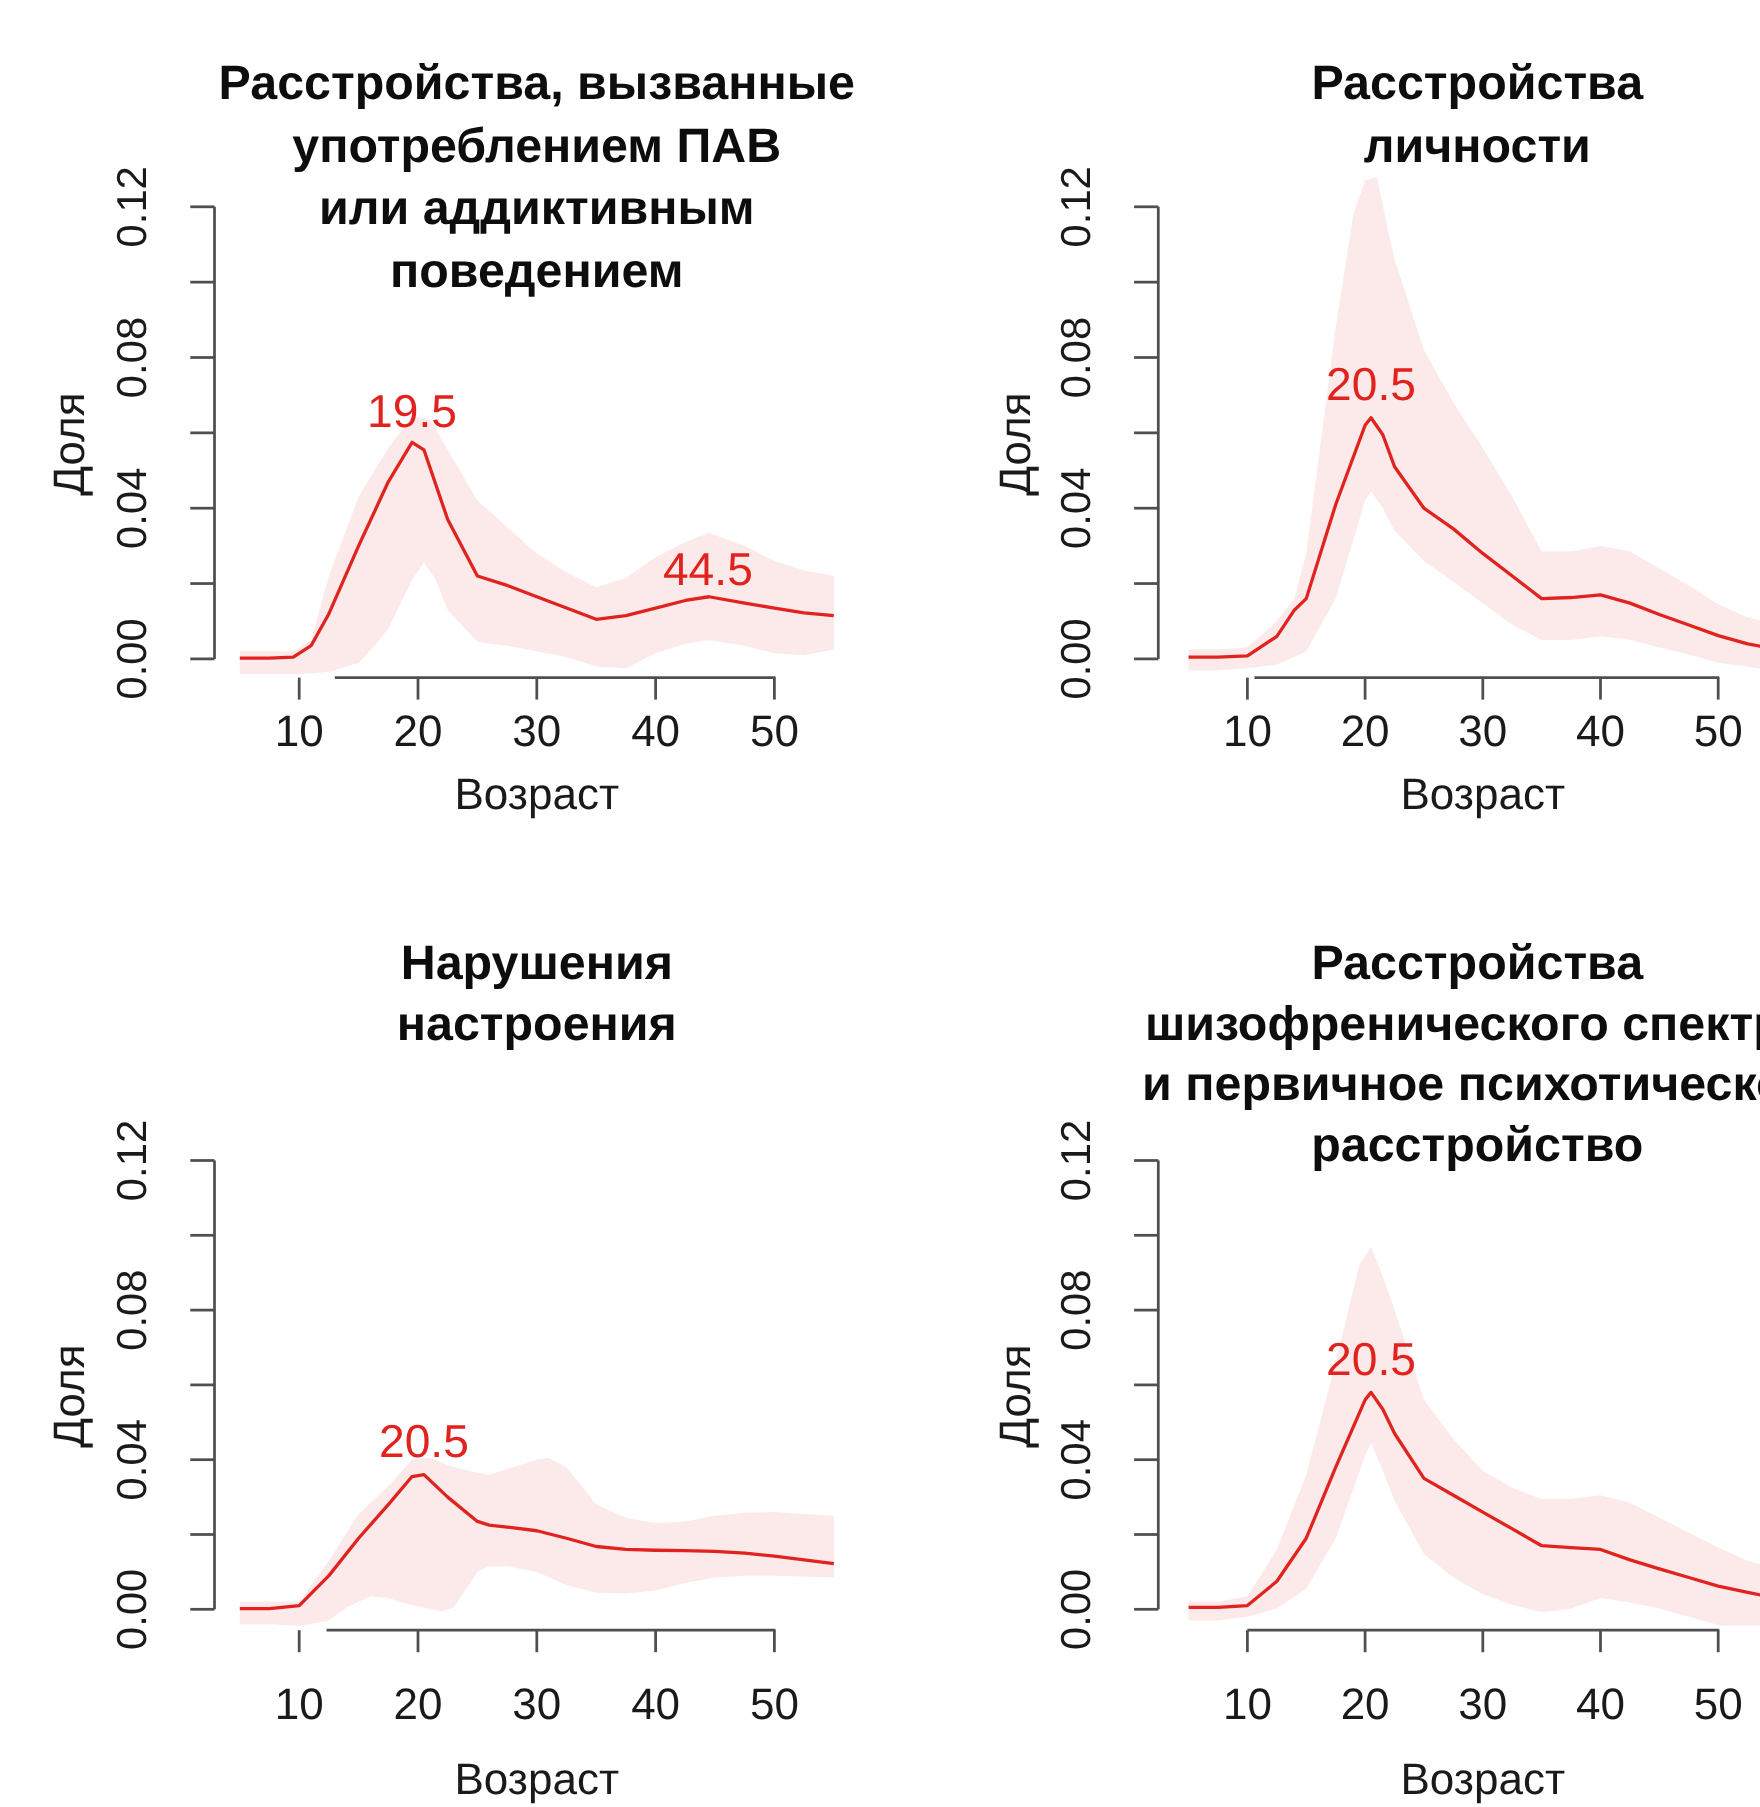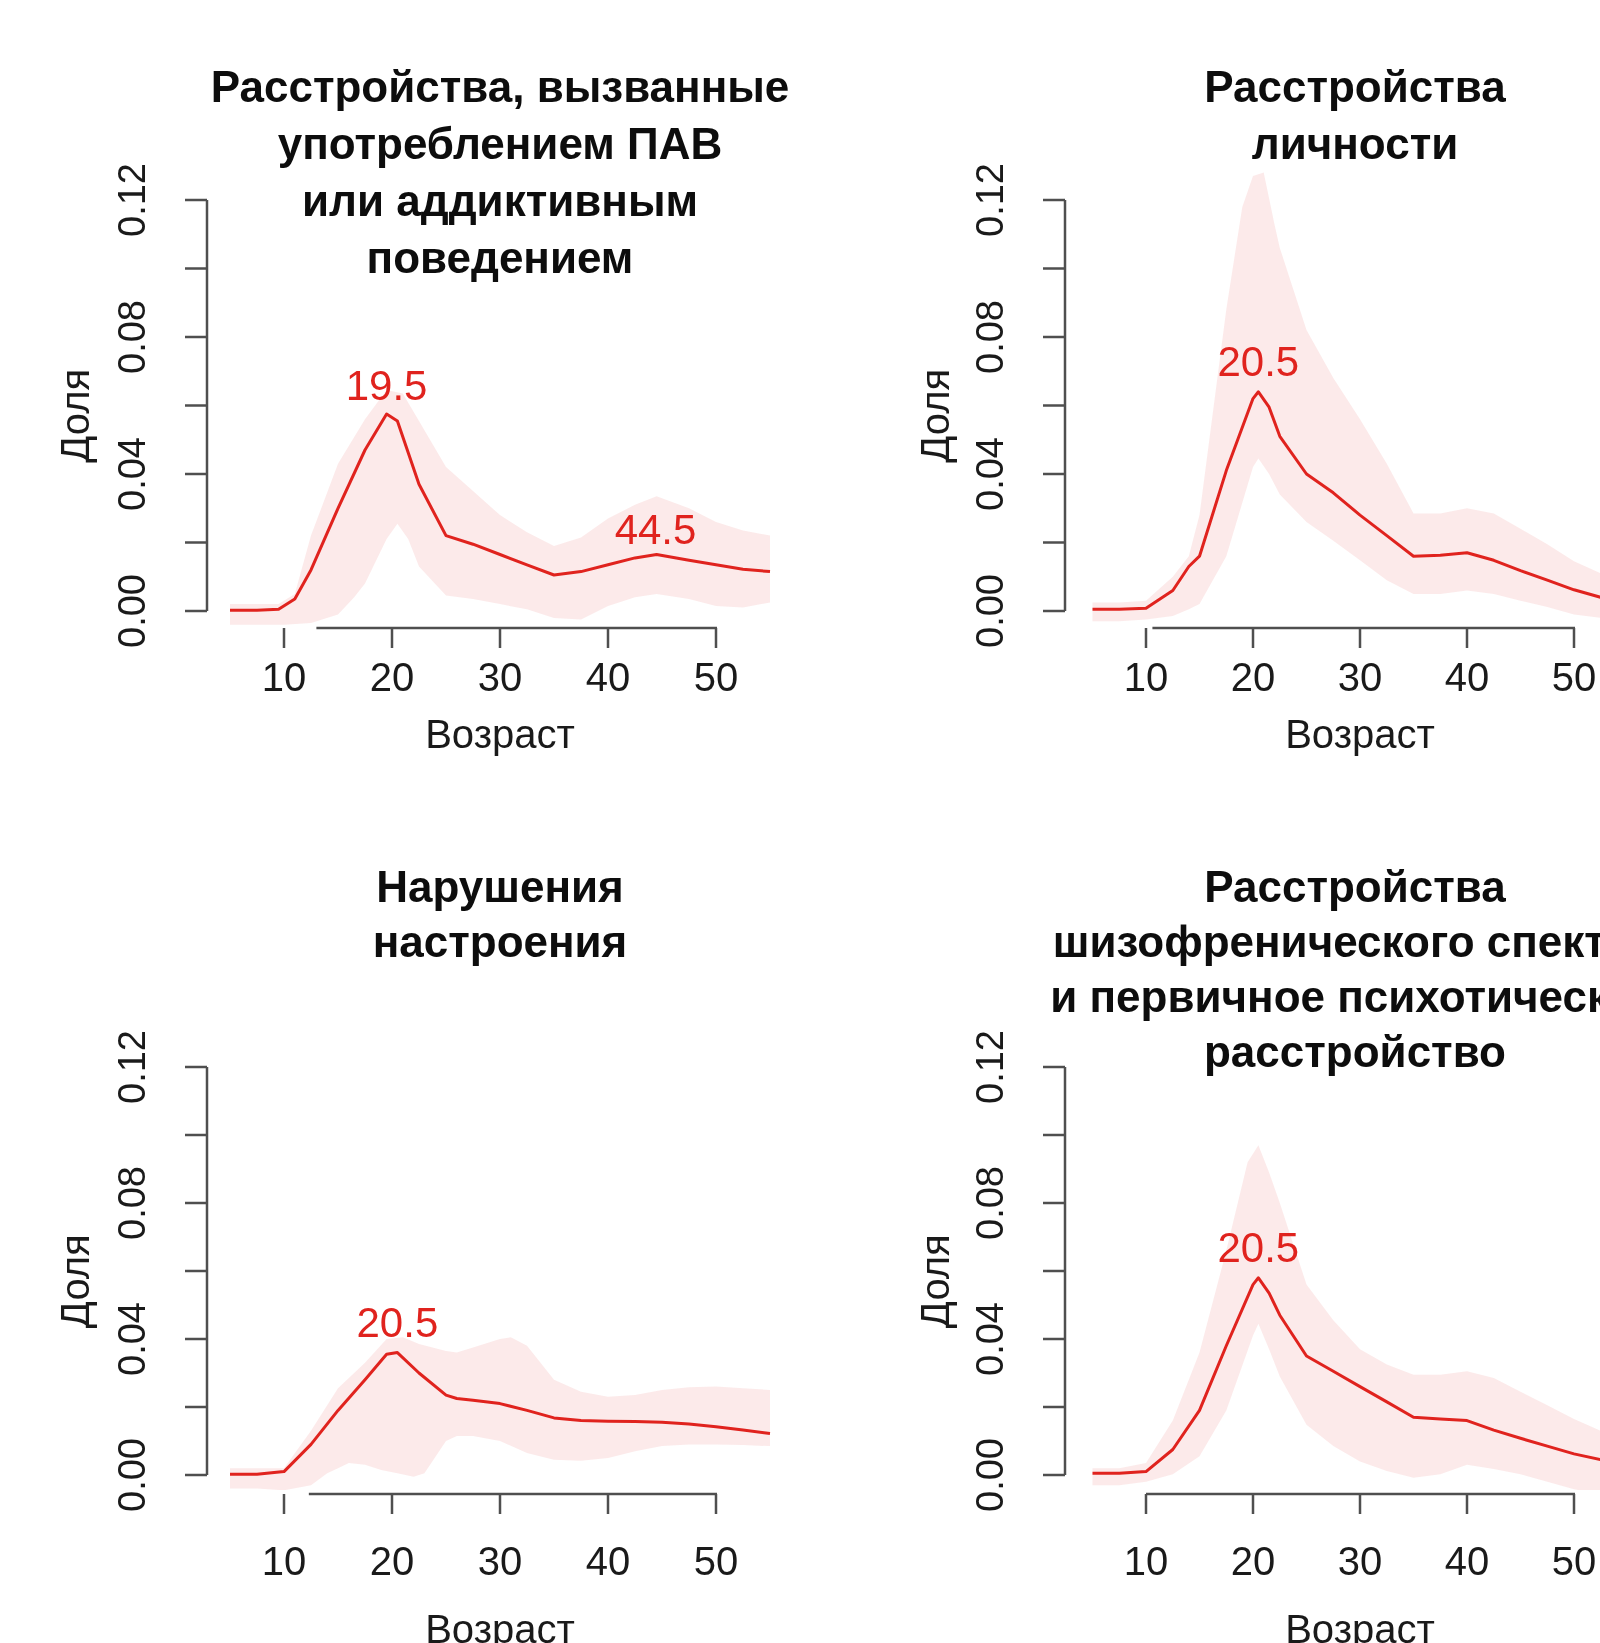--- a/index.html
+++ b/index.html
@@ -11,21 +11,21 @@
     overflow: hidden;
     font-family: "Liberation Sans", "DejaVu Sans", sans-serif;
   }
   .grid {
     display: grid;
     grid-template-columns: 800px 800px;
     grid-template-rows: 790px 853px;
     width: 1600px;
     height: 1643px;
   }
-  figure.panel { margin: 16px; padding: 16px; }
+  figure.panel { margin: 4px; padding: 16px; }
   svg { display: block; }
   text { user-select: none; }
 </style>
 </head>
 <body>
 
 <div class="grid">
   <figure class="panel">
     <svg width="800" height="790" viewBox="0 0 800 790">
         <defs>

